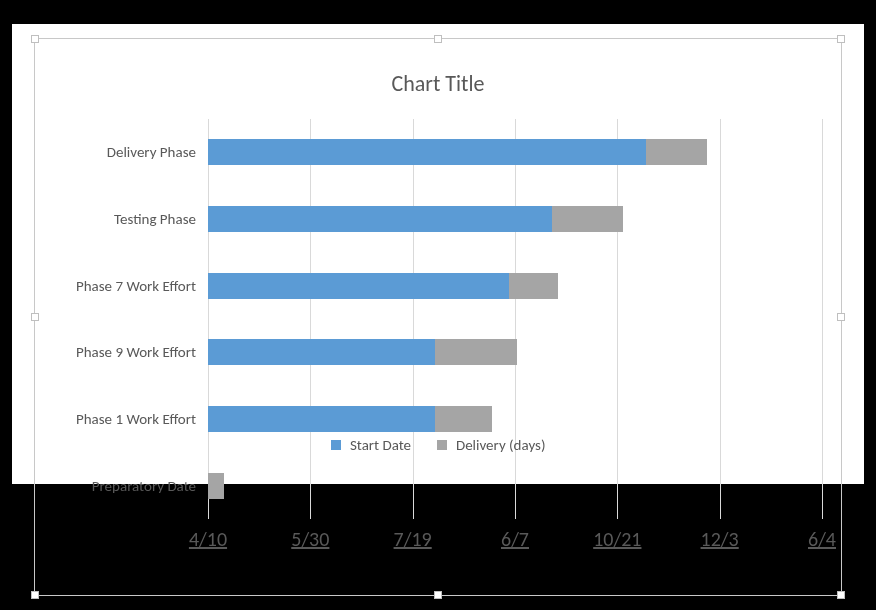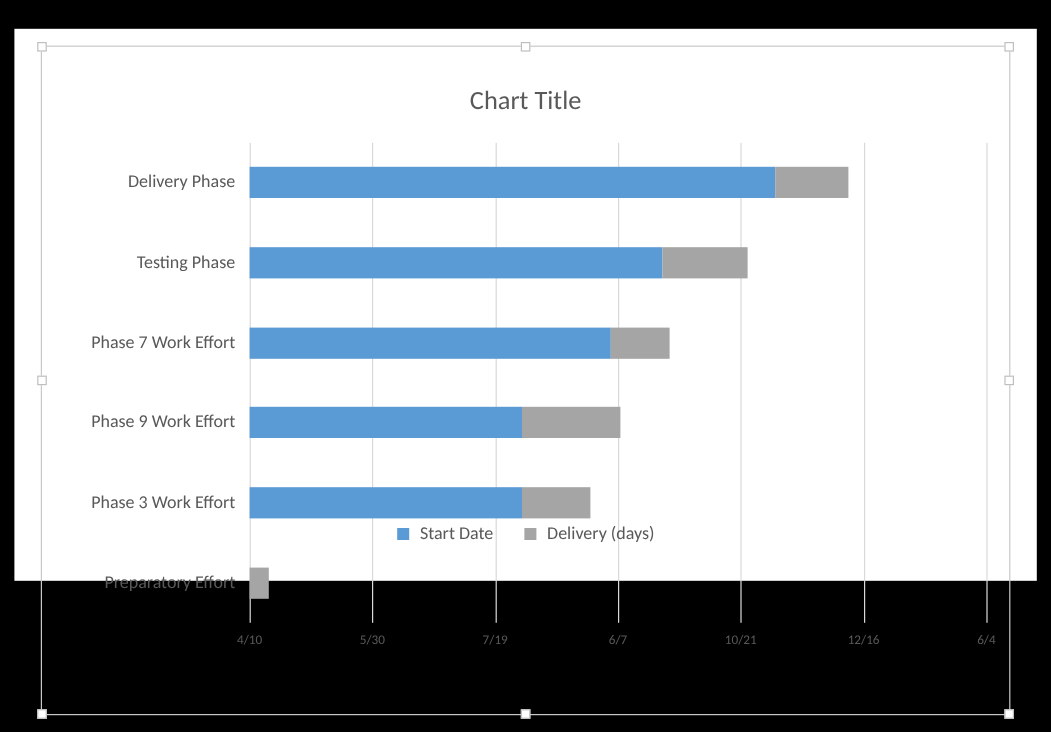--- a/index.html
+++ b/index.html
@@ -23,21 +23,21 @@
     position:absolute;top:0;bottom:0;width:0;border-left:1px solid #d9d9d9;
   }
   .bar{position:absolute;height:26px;}
   .bar.blue{background:#5b9bd5;}
   .bar.grey{background:#a5a5a5;}
   .ylab{
     position:absolute;right:100%;margin-right:12px;white-space:nowrap;
     color:#595959;font-size:15px;line-height:26px;text-align:right;
   }
   .xlab{
-    position:absolute;top:408px;color:#595959;font-size:11px;width:60px;text-align:center;transform:translateX(-50%);
+    position:absolute;top:408px;color:#595959;font-size:20px;width:60px;text-align:center;transform:translateX(-50%);text-decoration:underline;
   }
   .title{
     position:absolute;left:0;right:0;top:46px;text-align:center;
     color:#595959;font-size:22px;
   }
   .legend{
     position:absolute;left:0;right:0;bottom:30px;text-align:center;
     color:#595959;font-size:15px;
   }
   .legend span.sw{
@@ -71,42 +71,42 @@
         <div class="xlab" style="left: 0px;">4/10</div>
         <div class="grid-line" style="left: 102.333px;"></div>
         <div class="xlab" style="left: 102.333px;">5/30</div>
         <div class="grid-line" style="left: 204.667px;"></div>
         <div class="xlab" style="left: 204.667px;">7/19</div>
         <div class="grid-line" style="left: 307px;"></div>
         <div class="xlab" style="left: 307px;">6/7</div>
         <div class="grid-line" style="left: 409.333px;"></div>
         <div class="xlab" style="left: 409.333px;">10/21</div>
         <div class="grid-line" style="left: 511.667px;"></div>
-        <div class="xlab" style="left: 511.667px;">12/16</div>
+        <div class="xlab" style="left: 511.667px;">12/3</div>
         <div class="grid-line" style="left: 614px;"></div>
         <div class="xlab" style="left: 614px;">6/4</div>
       </div>
 
     <div id="bars">
         <div class="ylab" style="top: 20.3333px;">Delivery Phase</div>
         <div class="bar blue" style="left: 0px; top: 20.3333px; width: 437.987px; background: rgb(91, 155, 213);"></div>
         <div class="bar grey" style="left: 437.987px; top: 20.3333px; width: 61.4px; background: rgb(165, 165, 165);"></div>
         <div class="ylab" style="top: 87px;">Testing Phase</div>
         <div class="bar blue" style="left: 0px; top: 87px; width: 343.84px; background: rgb(91, 155, 213);"></div>
         <div class="bar grey" style="left: 343.84px; top: 87px; width: 71.6333px; background: rgb(165, 165, 165);"></div>
         <div class="ylab" style="top: 153.667px;">Phase 7 Work Effort</div>
         <div class="bar blue" style="left: 0px; top: 153.667px; width: 300.86px; background: rgb(91, 155, 213);"></div>
         <div class="bar grey" style="left: 300.86px; top: 153.667px; width: 49.12px; background: rgb(165, 165, 165);"></div>
         <div class="ylab" style="top: 220.333px;">Phase 9 Work Effort</div>
         <div class="bar blue" style="left: 0px; top: 220.333px; width: 227.18px; background: rgb(91, 155, 213);"></div>
         <div class="bar grey" style="left: 227.18px; top: 220.333px; width: 81.8667px; background: rgb(165, 165, 165);"></div>
-        <div class="ylab" style="top: 287px;">Phase 3 Work Effort</div>
+        <div class="ylab" style="top: 287px;">Phase 1 Work Effort</div>
         <div class="bar blue" style="left: 0px; top: 287px; width: 227.18px; background: rgb(91, 155, 213);"></div>
         <div class="bar grey" style="left: 227.18px; top: 287px; width: 57.3067px; background: rgb(165, 165, 165);"></div>
-        <div class="ylab" style="top: 353.667px;">Preparatory Effort</div>
+        <div class="ylab" style="top: 353.667px;">Preparatory Date</div>
         <div class="bar blue" style="left: 0px; top: 353.667px; width: 0px; background: rgb(91, 155, 213);"></div>
         <div class="bar grey" style="left: 0px; top: 353.667px; width: 16.3733px; background: rgb(165, 165, 165);"></div>
       </div>
   </div>
 
   <div class="legend">
     <span class="sw" id="sw1" style="background: rgb(91, 155, 213);"></span>
     <span class="lt">Start Date</span>
     <span class="sw" id="sw2" style="background: rgb(165, 165, 165);"></span>
     <span class="lt">Delivery (days)</span>

